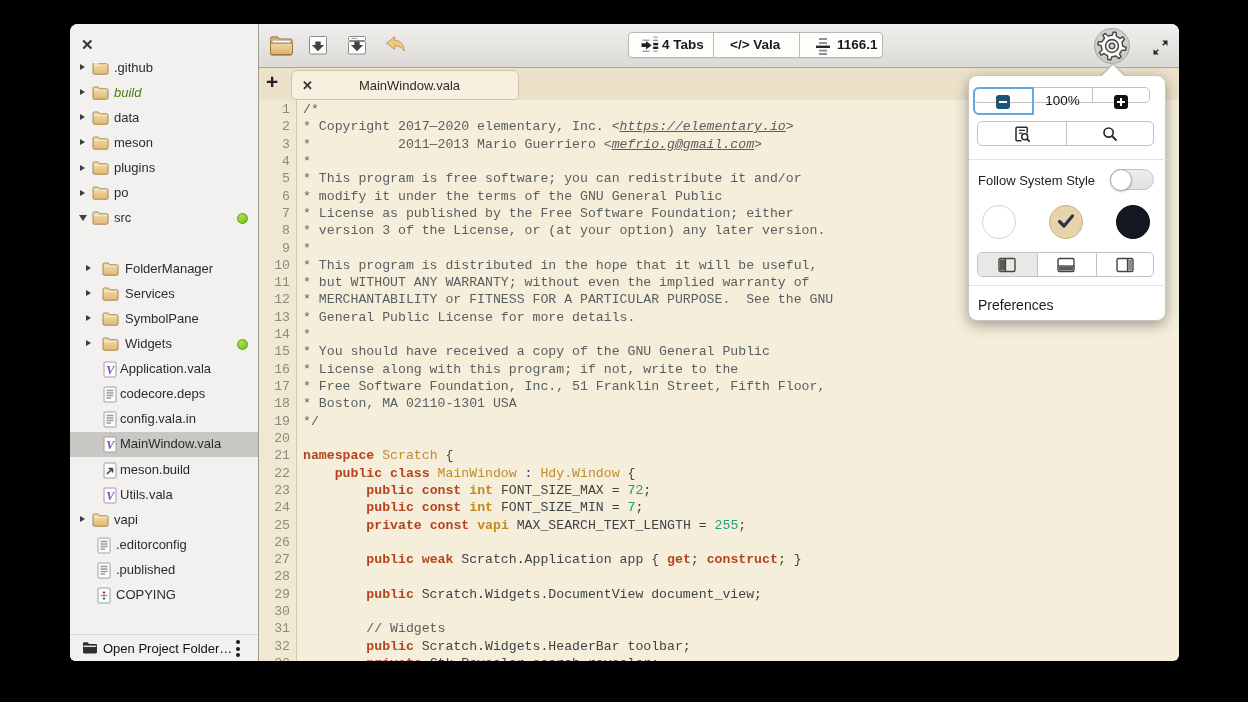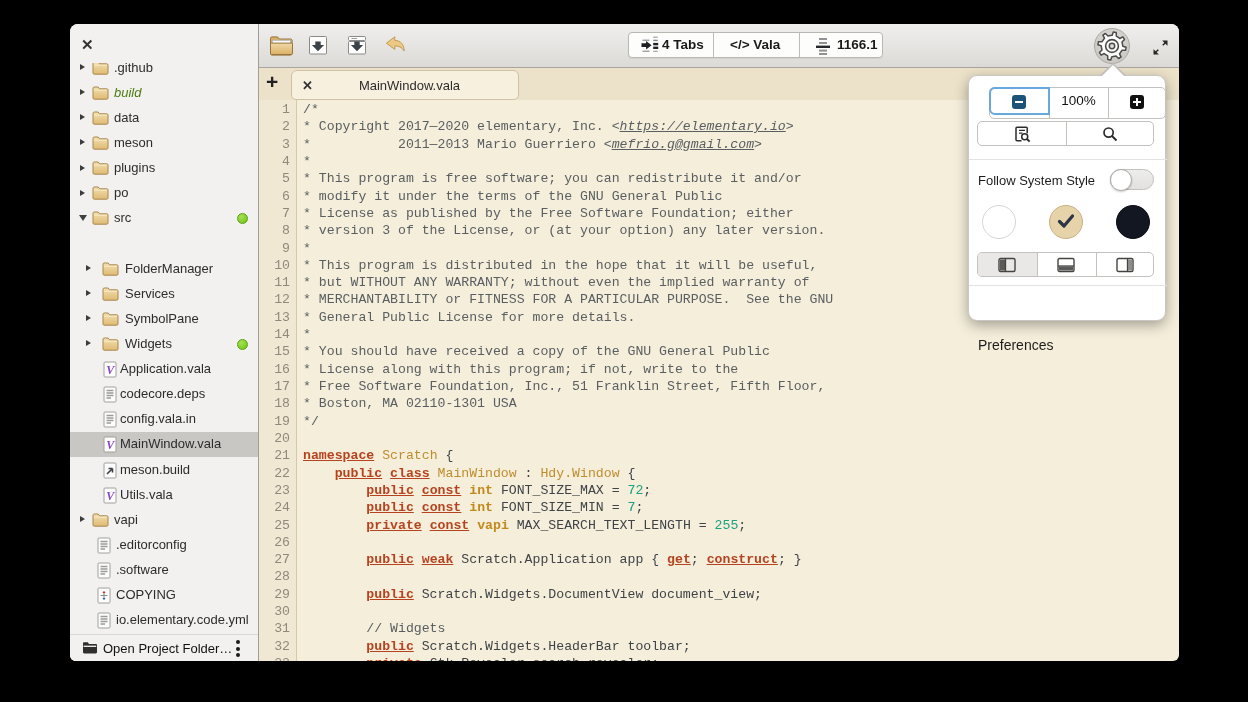--- a/index.html
+++ b/index.html
@@ -24,21 +24,21 @@
 #sbBottom{position:absolute;left:0;bottom:0;width:188px;height:27px;background:#f2f1f0;border-top:1px solid #d9d8d6;}
 #sbBottom .lbl{position:absolute;left:33px;top:6px;font-size:13px;color:#111;}
 
 #tabbar{position:absolute;left:189px;top:44px;width:920px;height:32px;background:#ece2c9;}
 #tab{position:absolute;left:32px;top:2px;width:228px;height:30px;background:#f7f0df;border:1px solid #cfc3a4;border-radius:6px 6px 5px 5px;}
 #tab .title{position:absolute;left:9px;right:0;top:7px;text-align:center;font-size:13px;color:#2c2c2c;}
 #plus{position:absolute;left:7px;top:2px;font-size:21px;font-weight:bold;color:#222;}
 #gutter{position:absolute;left:189px;top:76px;width:38px;height:561px;background:#f1e8d3;border-right:1px solid #d6c9a8;}
 #lnums{position:absolute;left:189px;top:77px;width:31px;text-align:right;font-family:"Liberation Mono",monospace;font-size:13.2px;line-height:17.32px;color:#8f897c;white-space:pre;}
 #code{position:absolute;left:233px;top:77px;font-family:"Liberation Mono",monospace;font-size:13.2px;line-height:17.32px;color:#3e4347;white-space:pre;}
-.k{color:#b5431f;font-weight:bold;text-decoration:underline;}
+.k{color:#b5431f;font-weight:bold;}
 .ty{color:#c2891b;font-weight:bold;}
 .cn{color:#bd8d2e;}
 .nu{color:#1da180;}
 .cm{color:#585e61;}
 .lnk{font-style:italic;text-decoration:underline;}
 
 #cbtns{position:absolute;left:521px;top:8px;width:255px;height:26px;background:#fdfdfc;border:1px solid #b9b7b2;border-radius:4px;box-shadow:0 1px 1px rgba(0,0,0,.06);margin-left:37px;}
 .cbsep{position:absolute;top:0;width:1px;height:24px;background:#bebcb7;}
 .cbt{position:absolute;top:4px;font-size:13.5px;font-weight:600;color:#1a1a1a;}
 #gearbg{position:absolute;left:1024px;top:4px;width:36px;height:36px;border-radius:50%;background:radial-gradient(circle at 50% 35%,#dbd9d6,#c8c5c0);border:1px solid #aaa69f;}
@@ -349,37 +349,30 @@
           <rect x="2" y="1" width="12" height="15" rx="1" fill="#fdfdfd" stroke="#a0a09e"></rect>
           <path d="M4.5 4.5h7M4.5 7h7M4.5 9.5h7M4.5 12h4.5" stroke="#9b9b99" stroke-width="1.3"></path>
         </svg>
         <div class="lbl" style="left:46px">.editorconfig</div>
       </div>
 <div class="row" style="top:495.1px">
         <svg style="left:26px" width="16" height="17" viewBox="0 0 16 17">
           <rect x="2" y="1" width="12" height="15" rx="1" fill="#fdfdfd" stroke="#a0a09e"></rect>
           <path d="M4.5 4.5h7M4.5 7h7M4.5 9.5h7M4.5 12h4.5" stroke="#9b9b99" stroke-width="1.3"></path>
         </svg>
-        <div class="lbl" style="left:46px">.software</div>
+        <div class="lbl" style="left:46px">.published</div>
       </div>
 <div class="row" style="top:520.2px">
         <svg style="left:26px" width="16" height="17" viewBox="0 0 16 17">
           <rect x="2" y="1" width="12" height="15" rx="1" fill="#fdfdfd" stroke="#a0a09e"></rect>
           <path d="M8 4.5v8M4.5 8.5h7" stroke="#8f8f8d" stroke-width="1.2"></path>
           <path d="M8 4 l-1.6 2h3.2z" fill="#c0392b"></path>
           <path d="M8 13 l-1.6 -2h3.2z" fill="#2e6da4"></path>
         </svg>
         <div class="lbl" style="left:46px">COPYING</div>
-      </div>
-<div class="row" style="top:545.4px">
-        <svg style="left:26px" width="16" height="17" viewBox="0 0 16 17">
-          <rect x="2" y="1" width="12" height="15" rx="1" fill="#fdfdfd" stroke="#a0a09e"></rect>
-          <path d="M4.5 4.5h7M4.5 7h7M4.5 9.5h7M4.5 12h4.5" stroke="#9b9b99" stroke-width="1.3"></path>
-        </svg>
-        <div class="lbl" style="left:46px">io.elementary.code.yml</div>
       </div>
       <div id="sbBottom">
         <svg style="position:absolute;left:12px;top:6px" width="16" height="14" viewBox="0 0 16 14">
           <path d="M1 2.5C1 1.8 1.5 1.3 2.2 1.3h3.6l1.2 1.6h6.8c.7 0 1.2.5 1.2 1.2v7.2c0 .7-.5 1.2-1.2 1.2H2.2c-.7 0-1.2-.5-1.2-1.2z" fill="#2f2f2f"></path>
           <rect x="1.6" y="4.6" width="12.6" height="1.4" fill="#e8e8e8"></rect>
         </svg>
         <div class="lbl">Open Project Folder…</div>
         <div style="position:absolute;left:166px;top:5px;width:4px;height:4px;border-radius:50%;background:#1c1c1c;"></div>
         <div style="position:absolute;left:166px;top:11.5px;width:4px;height:4px;border-radius:50%;background:#1c1c1c;"></div>
         <div style="position:absolute;left:166px;top:18px;width:4px;height:4px;border-radius:50%;background:#1c1c1c;"></div>
@@ -443,21 +436,21 @@
       <path d="M16.2 5.2 L17.3 1.9 L20.2 2.4 L20.3 6.1 L23.5 8.2 L23.8 8.5 L26.9 6.9 L28.5 9.4 L26.0 12.0 L26.8 15.8 L26.8 16.2 L30.1 17.3 L29.6 20.2 L25.9 20.3 L23.8 23.5 L23.5 23.8 L25.1 26.9 L22.6 28.5 L20.0 26.0 L16.2 26.8 L15.8 26.8 L14.7 30.1 L11.8 29.6 L11.7 25.9 L8.5 23.8 L8.2 23.5 L5.1 25.1 L3.5 22.6 L6.0 20.0 L5.2 16.2 L5.2 15.8 L1.9 14.7 L2.4 11.8 L6.1 11.7 L8.2 8.5 L8.5 8.2 L6.9 5.1 L9.4 3.5 L12.0 6.0 L15.8 5.2 Z" fill="#fdfdfd" stroke="#4c4c4a" stroke-width="1.5" stroke-linejoin="round"></path>
       <circle cx="16" cy="16" r="6.4" fill="#fdfdfd" stroke="#4c4c4a" stroke-width="1.6"></circle>
       <circle cx="16" cy="16" r="2.7" fill="#dddbd7" stroke="#4c4c4a" stroke-width="1.5"></circle>
     </svg>
     <svg style="position:absolute;left:1083px;top:15.5px" width="15" height="15" viewBox="0 0 15 15">
       <path d="M9.2 0.5 H14.5 V5.8 L12.35 3.65 L10.2 5.8 9.2 4.8 11.35 2.65 Z" fill="#272727"></path>
       <path d="M5.8 14.5 H0.5 V9.2 L2.65 11.35 4.8 9.2 5.8 10.2 3.65 12.35 Z" fill="#272727"></path>
     </svg>
 </div>
 <div id="pop">
-    <div class="prow" style="left:20px;top:11px;width:177px;height:32px;">
+    <div class="prow" style="left:4px;top:11px;width:177px;height:16px;">
       <div class="pcell" style="left:59px"></div>
       <div class="pcell" style="left:118px"></div>
       <div style="position:absolute;left:-1px;top:-1px;width:61px;height:28px;border:2px solid #68a8e0;border-radius:6px 0 0 6px;"></div>
       <div style="position:absolute;left:22px;top:7px;width:14px;height:14px;background:#1d5378;border-radius:3px;"></div>
       <div style="position:absolute;left:25px;top:12.7px;width:8px;height:2.6px;background:#fff;"></div>
       <div style="position:absolute;left:59px;top:5px;width:59px;text-align:center;font-size:13.5px;color:#111;">100%</div>
       <div style="position:absolute;left:140px;top:7px;width:14px;height:14px;background:#111;border-radius:3px;"></div>
       <div style="position:absolute;left:143px;top:12.7px;width:8px;height:2.6px;background:#fff;"></div>
       <div style="position:absolute;left:145.7px;top:10px;width:2.6px;height:8px;background:#fff;"></div>
     </div>
@@ -499,16 +492,16 @@
         <rect x="2" y="9" width="14" height="4" fill="#5a5a58"></rect>
         <line x1="1" y1="8.5" x2="17" y2="8.5" stroke="#44443f" stroke-width="1.3"></line>
       </svg>
       <svg style="position:absolute;left:138px;top:4px" width="18" height="16" viewBox="0 0 18 15">
         <rect x="1" y="1" width="16" height="13" rx="1.5" fill="none" stroke="#44443f" stroke-width="1.4"></rect>
         <line x1="11.5" y1="1" x2="11.5" y2="14" stroke="#44443f" stroke-width="1.3"></line>
         <rect x="12" y="2" width="4" height="11" fill="#8d8d8b"></rect>
       </svg>
     </div>
     <div class="psep" style="top:208.5px"></div>
-    <div class="ptxt" style="left:9px;top:221px;font-size:14px;margin-top:40px;">Preferences</div>
+    <div class="ptxt" style="left:9px;top:221px;font-size:14px;">Preferences</div>
   </div>
 <div style="position:absolute;left:1099px;top:62.5px;width:0;height:0;border-left:14px solid transparent;border-right:14px solid transparent;border-bottom:13px solid #c2c0bc;z-index:11;"></div>
 <div style="position:absolute;left:1100.5px;top:64.5px;width:0;height:0;border-left:12.5px solid transparent;border-right:12.5px solid transparent;border-bottom:12px solid #fff;z-index:12;"></div>
 
 </body></html>

